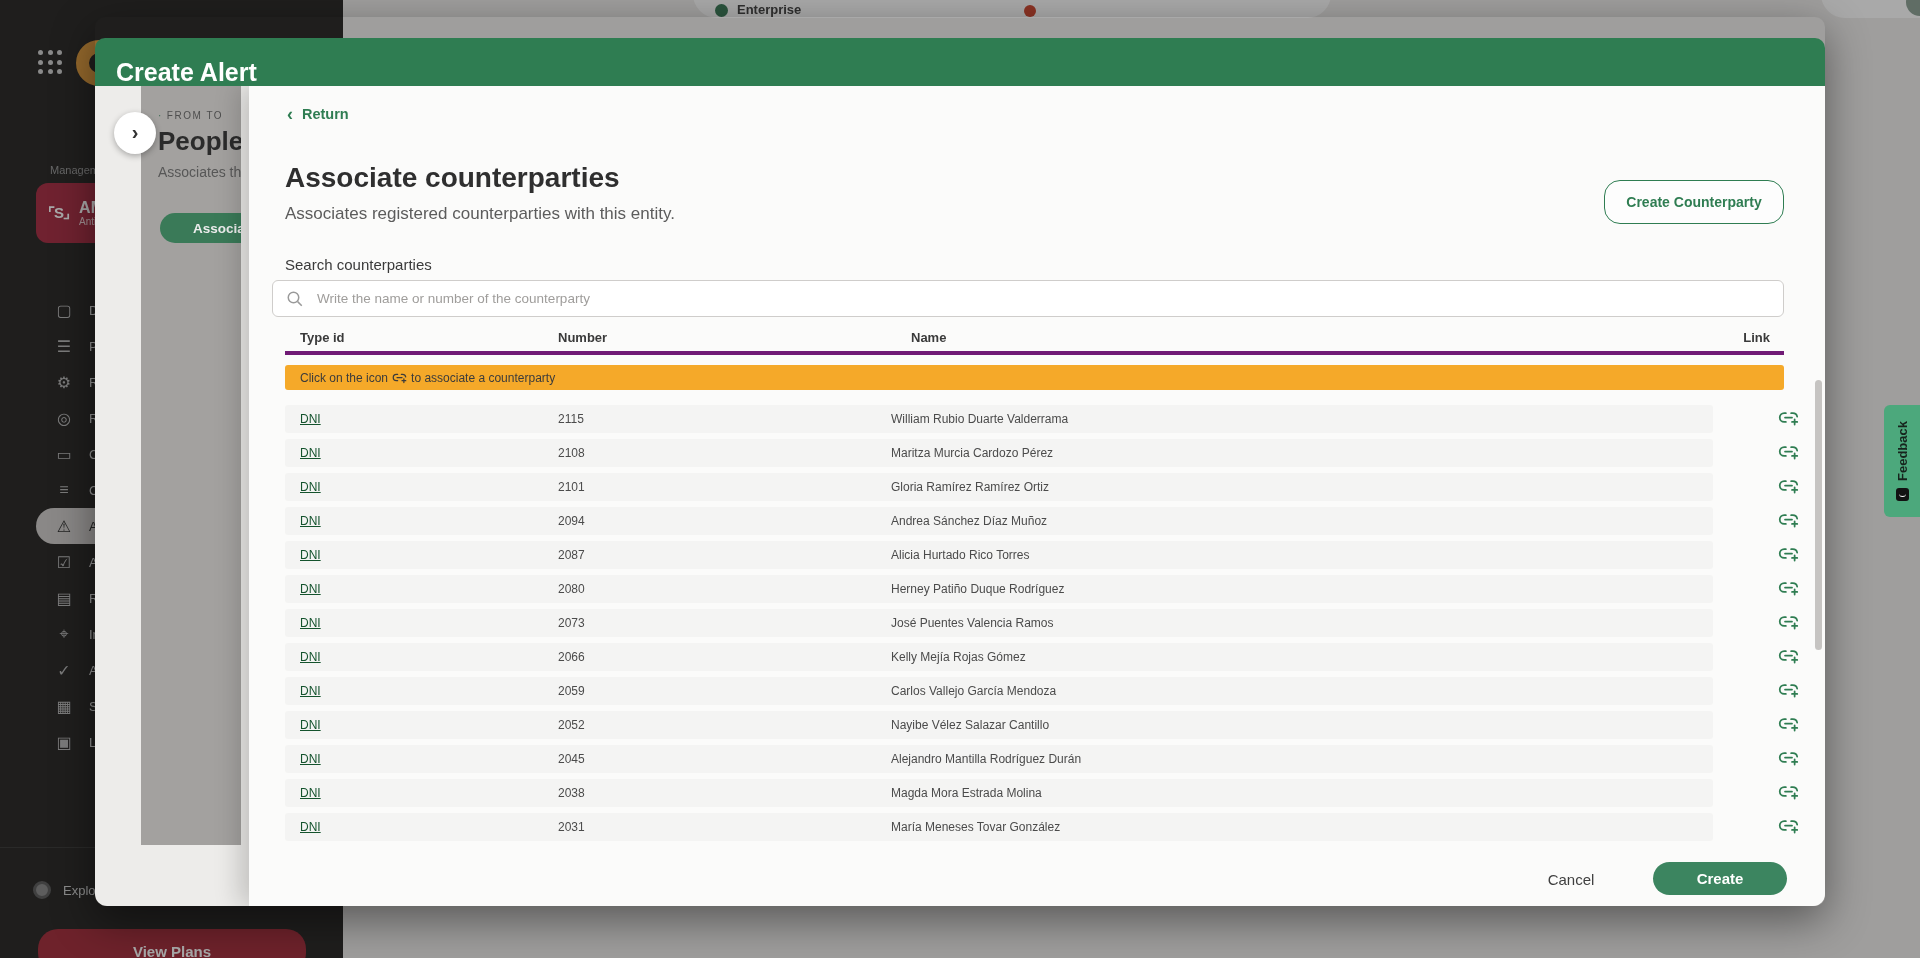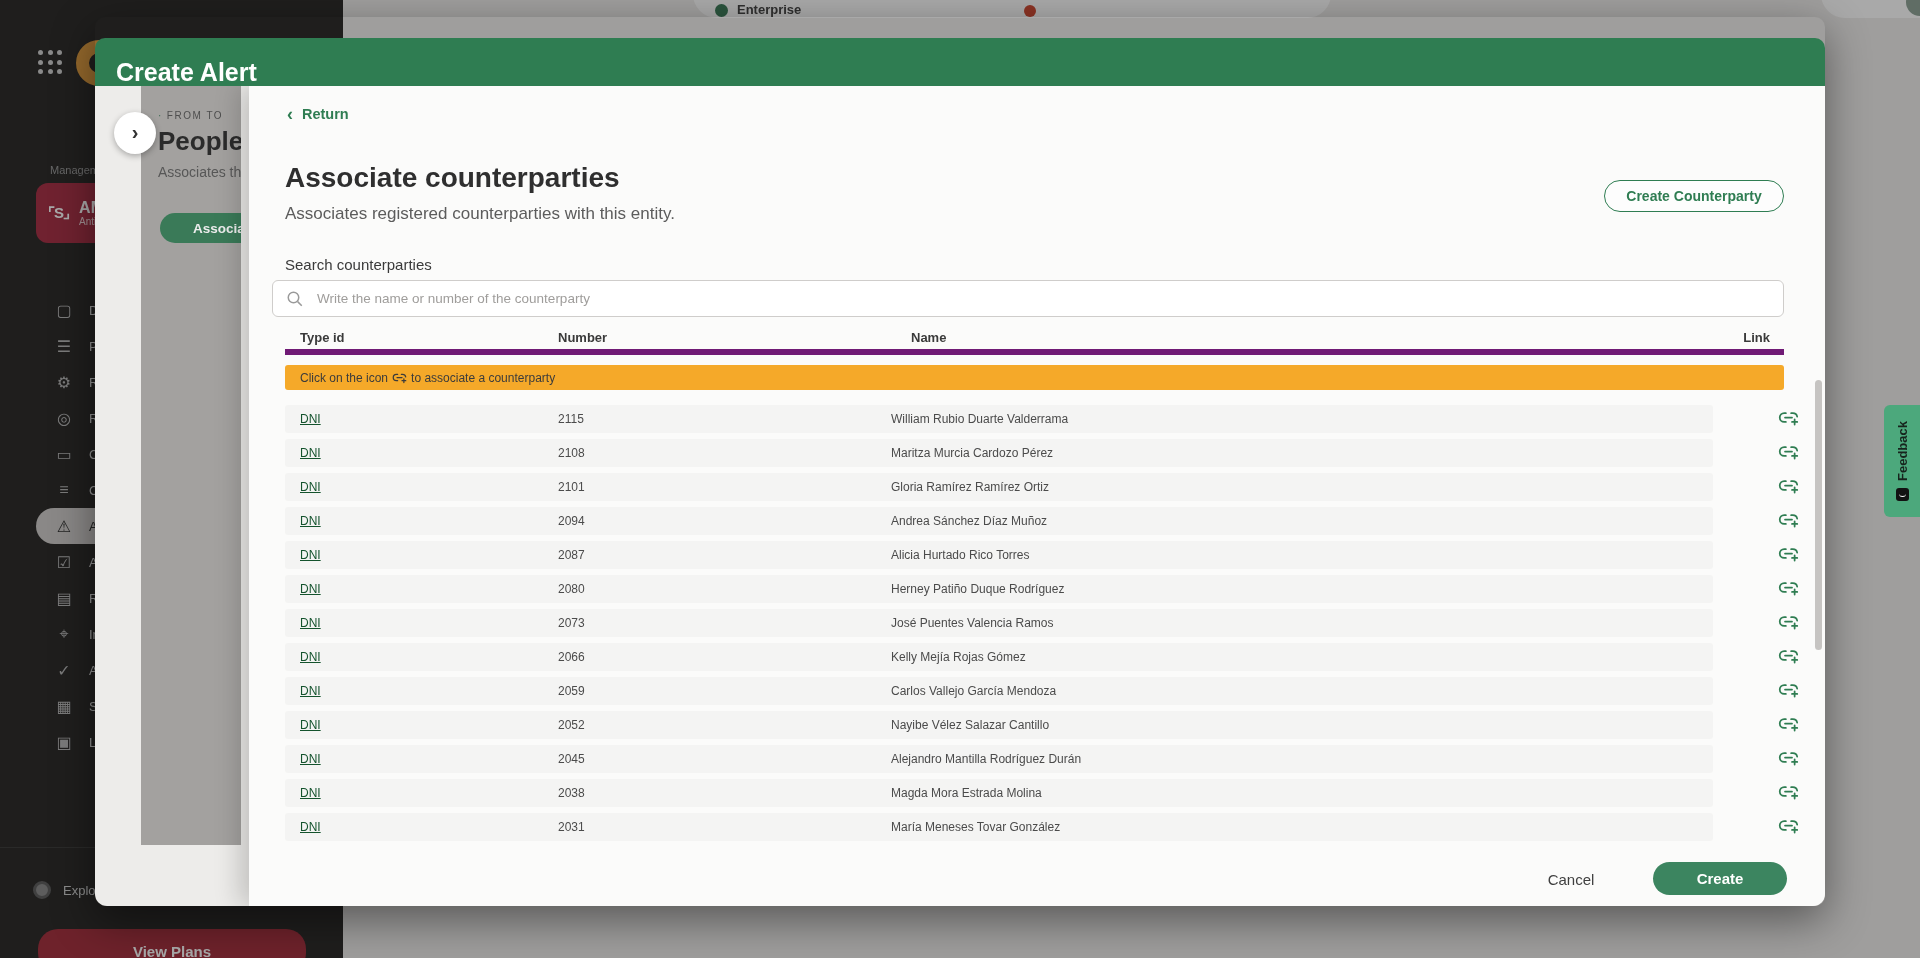--- a/index.html
+++ b/index.html
@@ -70,31 +70,31 @@
   .chevron-fab{position:absolute;left:19px;top:26px;width:42px;height:42px;border-radius:50%;background:#FFFFFF;
     border:none;box-shadow:0 2px 6px rgba(0,0,0,.3);font-size:20px;font-weight:bold;color:#333;
     display:flex;align-items:center;justify-content:center;padding-bottom:3px;font-family:inherit;}
   .sheet{position:absolute;left:154px;top:0;width:1576px;height:820px;background:#FBFBFA;
     border-radius:0 0 12px 0;box-shadow:-10px 0 26px rgba(0,0,0,.18);}
   .return-link{position:absolute;left:38px;top:20px;display:flex;align-items:center;gap:9px;
     color:var(--accent-green,#2F7D52);font-size:14.5px;font-weight:bold;cursor:pointer;}
   .return-link .ret-chev{font-size:18px;line-height:14px;}
   .sheet-title{position:absolute;left:36px;top:76px;font-size:28px;font-weight:bold;color:#2F2F2F;}
   .sheet-subtitle{position:absolute;left:36px;top:118px;font-size:17px;color:#5C5C5C;}
-  .btn-create-cp{position:absolute;left:1355px;top:94px;width:180px;height:32px;border-radius:16px;
+  .btn-create-cp{position:absolute;left:1355px;top:94px;width:180px;height:44px;border-radius:16px;
     border:1.5px solid var(--accent-green,#2F7D52);background:#FDFDFD;color:var(--accent-green,#2F7D52);
     font-size:14px;font-weight:bold;font-family:inherit;}
   .search-label{position:absolute;left:36px;top:170px;font-size:15px;color:#3A3A3A;}
   .search-box{position:absolute;left:23px;top:194px;width:1512px;height:37px;border:1px solid #CFCDCB;
     border-radius:6px;background:#FFFFFF;}
   .search-box svg{position:absolute;left:13px;top:9px;}
   .search-box input{position:absolute;left:42px;top:0;width:1460px;height:35px;border:none;outline:none;
     font-size:13.5px;color:#444;background:transparent;font-family:inherit;}
   .search-box input::placeholder{color:#9F9D9B;}
-  .thead{position:absolute;left:36px;top:244px;width:1499px;height:25px;border-bottom:6px solid #701a75;
+  .thead{position:absolute;left:36px;top:244px;width:1499px;height:25px;border-bottom:4px solid #701a75;
     font-size:13px;font-weight:bold;color:#3A3A3A;}
   .thead .h1{position:absolute;left:15px;}
   .thead .h2{position:absolute;left:273px;}
   .thead .h3{position:absolute;left:606px;margin-left:20px;}
   .thead .h4{position:absolute;right:14px;}
   .banner{position:absolute;left:36px;top:279px;width:1499px;height:25px;border-radius:3px;
     background:var(--banner-orange,#F5A929);display:flex;align-items:center;padding-left:15px;
     font-size:12px;color:#3B3B3B;}
   .banner svg{margin:0 4px;}
   .rows{position:absolute;left:36px;top:319px;width:1535px;}

